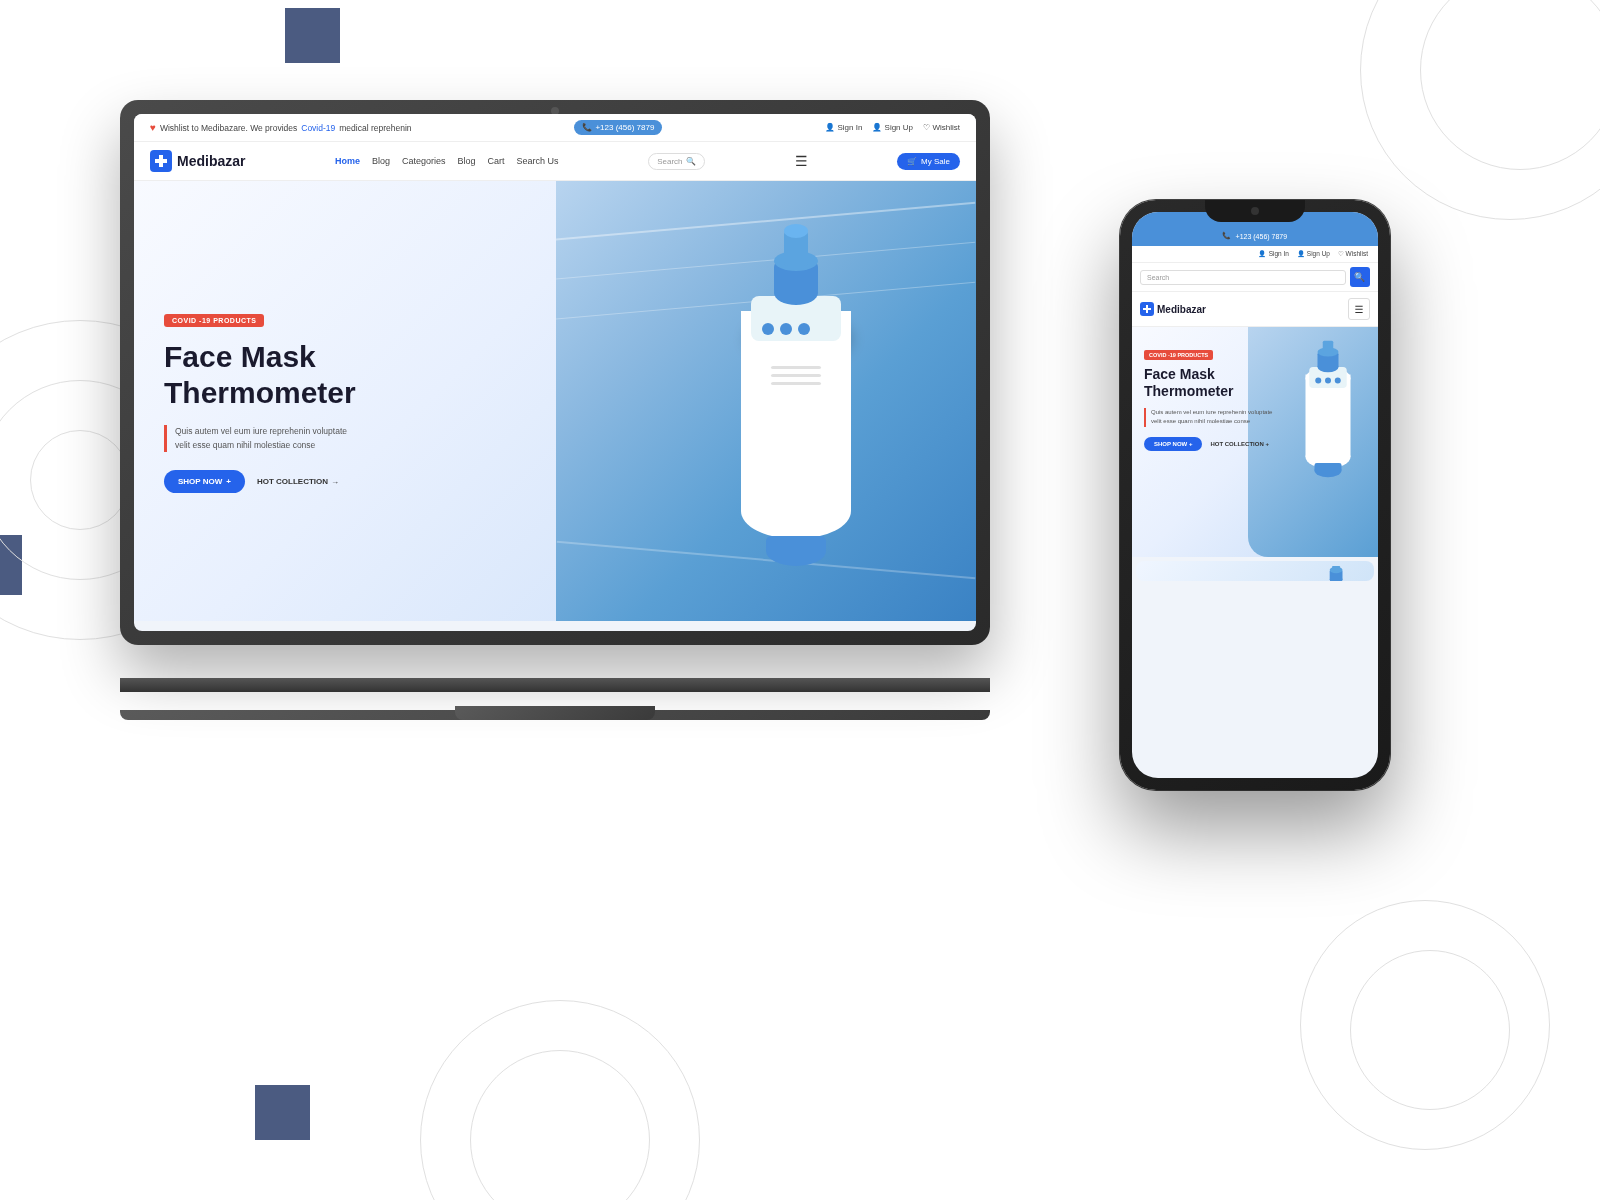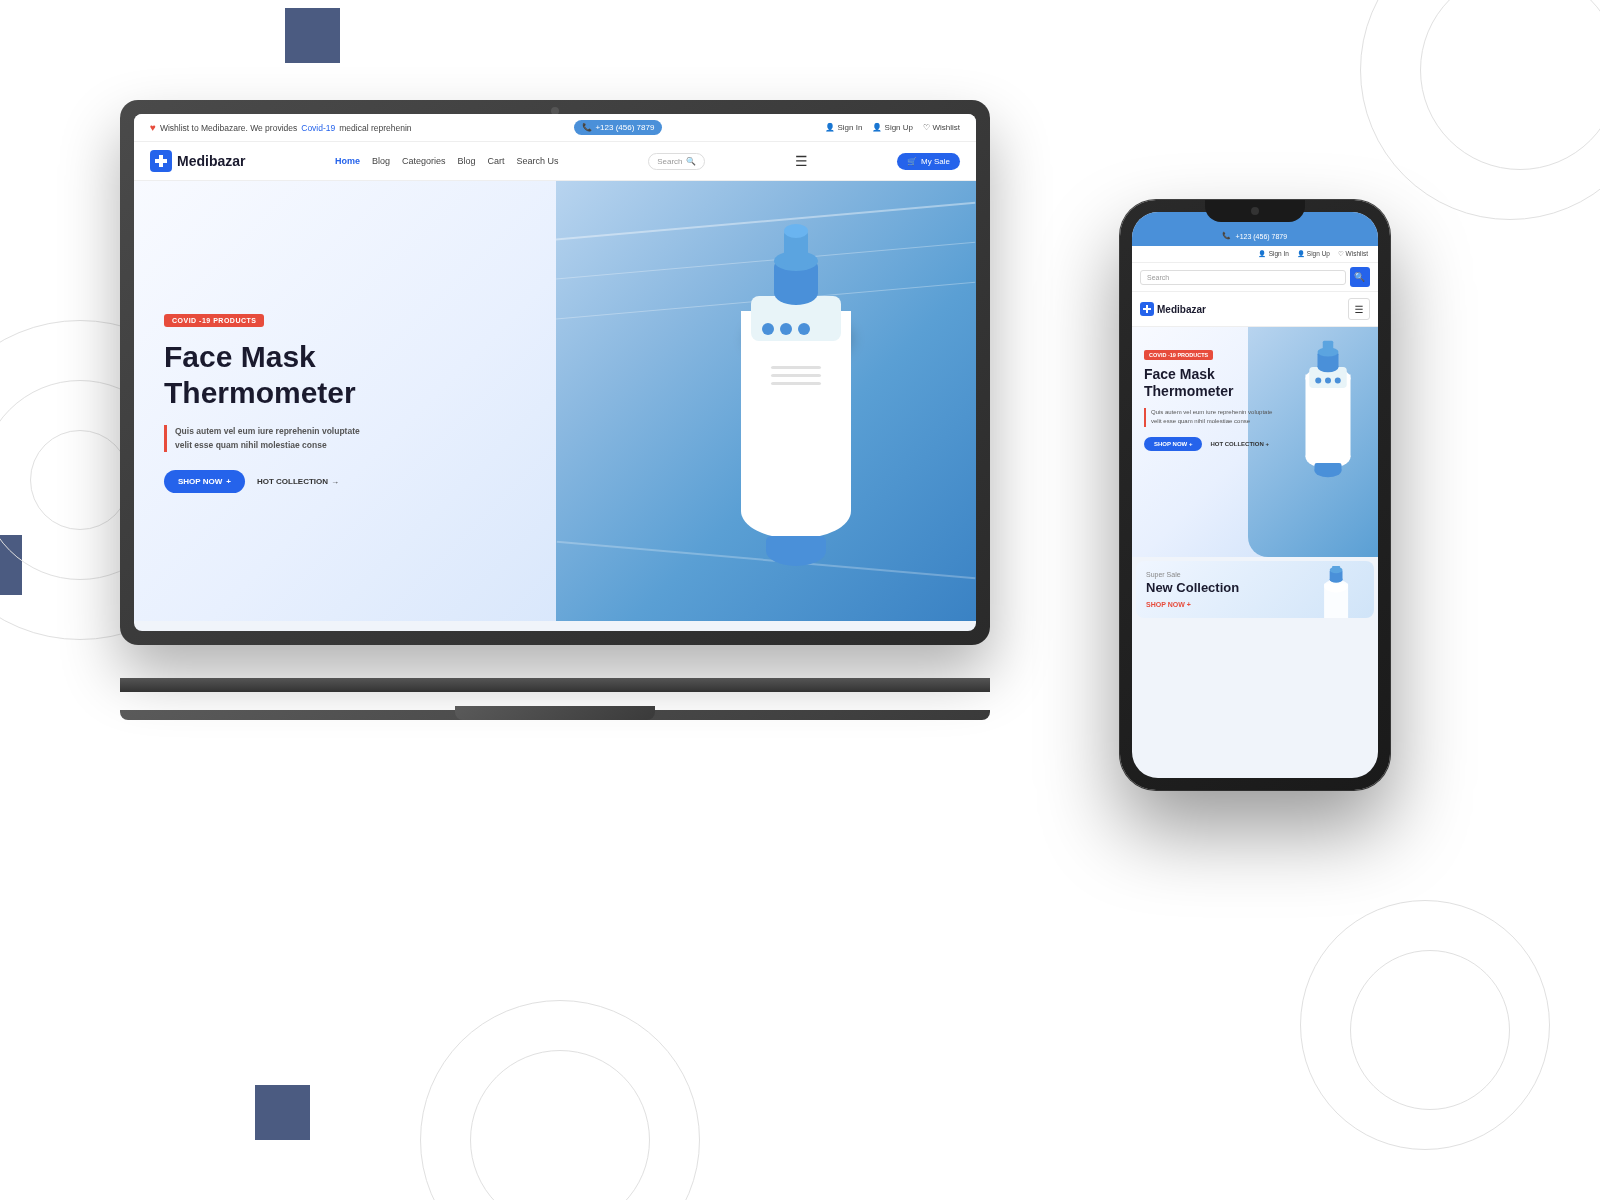--- a/index.html
+++ b/index.html
@@ -235,21 +235,20 @@
       margin-bottom: 14px;
     }
 
     .hero-desc {
       font-size: 8.5px;
       color: #555;
       line-height: 1.6;
       border-left: 3px solid #e74c3c;
       padding-left: 8px;
       margin-bottom: 18px;
-      font-weight: bold;
     }
 
     .hero-buttons {
       display: flex;
       align-items: center;
       gap: 12px;
     }
 
     .btn-shop-now {
       background: #2563eb;
@@ -744,26 +743,19 @@
             <ellipse cx="27" cy="25" rx="15" ry="8" fill="white" opacity="0.9"></ellipse>
             <rect x="12" y="22" width="30" height="55" fill="white" opacity="0.9"></rect>
             <ellipse cx="27" cy="77" rx="15" ry="8" fill="white" opacity="0.9"></ellipse>
             <ellipse cx="27" cy="17" rx="8" ry="4" fill="#4a90d9"></ellipse>
             <rect x="19" y="5" width="16" height="14" rx="2" fill="#4a90d9"></rect>
             <ellipse cx="27" cy="5" rx="8" ry="4" fill="#5ba4e0"></ellipse>
             <rect x="22" y="0" width="10" height="7" rx="1" fill="#5ba4e0"></rect>
             <ellipse cx="27" cy="87" rx="10" ry="5" fill="#4a90d9"></ellipse>
           </svg>
 
-          <div style="position:relative;z-index:2;">
-            <div class="phone-sale-label">Super Sale</div>
-            <div class="phone-sale-title">New Collection</div>
-            <div class="phone-sale-shopnow">
-              <span>SHOP NOW +</span>
-            </div>
-          </div>
         </div>
 
       </div>
     </div>
   </div>
 
 </div>
 
 </body></html>

